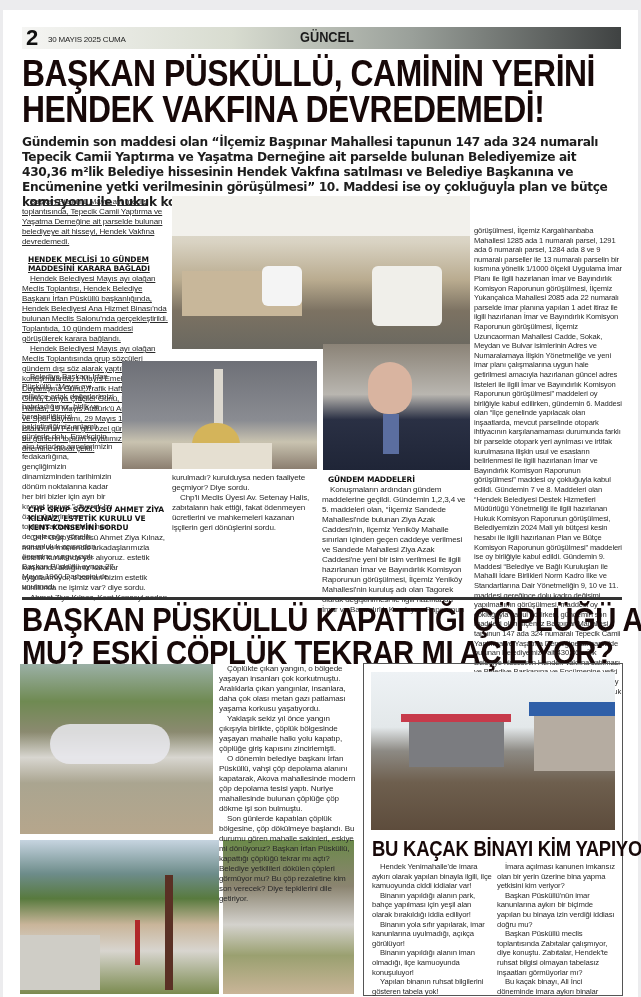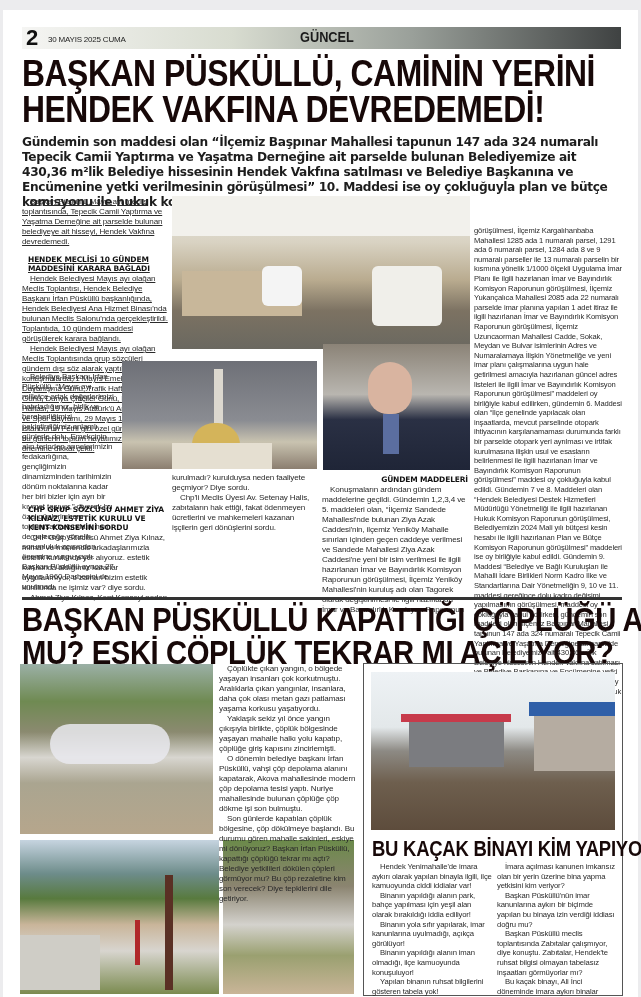--- a/index.html
+++ b/index.html
@@ -67,21 +67,21 @@
   <div style="position:absolute;left:70px;top:62px;width:48px;height:22px;background:#d4b45a;border-radius:24px 24px 0 0;"></div>
   <div style="position:absolute;left:50px;top:82px;width:100px;height:26px;background:#e5dfd1;"></div>
 </div>
 
 <div class="col" style="left:172px; top:473px; width:146px;">
   <p style="text-indent:0;">kurulmadı? kurulduysa neden faaliyete geçmiyor? Diye sordu.</p>
   <p>Chp'li Meclis Üyesi Av. Setenay Halis, zabıtaların hak ettiği, fakat ödenmeyen ücretlerini ve mahkemeleri kazanan işçilerin geri dönüşlerini sordu.</p>
 </div>
 
 <div class="col" style="left:322px; top:475px; width:146px;">
-  <div class="subhead" style="margin-top:0;text-align:right;">GÜNDEM MADDELERİ</div>
+  <div class="subhead" style="margin-top:0;">GÜNDEM MADDELERİ</div>
   <p>Konuşmaların ardından gündem maddelerine geçildi. Gündemin 1,2,3,4 ve 5. maddeleri olan, “İlçemiz Sandede Mahallesi'nde bulunan Ziya Azak Caddesi'nin, ilçemiz Yeniköy Mahalle sınırları içinden geçen caddeye verilmesi ve Sandede Mahallesi Ziya Azak Caddesi'ne yeni bir isim verilmesi ile ilgili hazırlanan İmar ve Bayındırlık Komisyon Raporunun görüşülmesi, İlçemiz Yeniköy Mahallesi'nin kuruluş adı olan Tagorek olarak değiştirilmesi ile ilgili hazırlanan İmar ve Bayındırlık Komisyon Raporunun</p>
 </div>
 
 <div class="col" style="left:474px; top:196px; width:148px; font-size:7.6px; line-height:9.6px;margin-top:30px;">
   <p style="text-indent:0;">görüşülmesi, İlçemiz Kargalıhanbaba Mahallesi 1285 ada 1 numaralı parsel, 1291 ada 6 numaralı parsel, 1284 ada 8 ve 9 numaralı parseller ile 13 numaralı parselin bir kısmına yönelik 1/1000 ölçekli Uygulama İmar Planı ile ilgili hazırlanan İmar ve Bayındırlık Komisyon Raporunun görüşülmesi, İlçemiz Yukançalıca Mahallesi 2085 ada 22 numaralı parselde imar planına yapılan 1 adet itiraz ile ilgili hazırlanan İmar ve Bayındırlık Komisyon Raporunun görüşülmesi, İlçemiz Uzuncaorman Mahallesi Cadde, Sokak, Meydan ve Bulvar isimlerinin Adres ve Numaralamaya İlişkin Yönetmeliğe ve yeni imar planı çalışmalarına uygun hale getirilmesi amacıyla hazırlanan güncel adres listeleri ile ilgili İmar ve Bayındırlık Komisyon Raporunun görüşülmesi” maddeleri oy birliğiyle kabul edilirken, gündemin 6. Maddesi olan “İlçe genelinde yapılacak olan inşaatlarda, mevcut parselinde otopark ihtiyacının karşılanamaması durumunda farklı bir parselde otopark yeri ayrılması ve irtifak kurulmasına ilişkin usul ve esasların belirlenmesi ile ilgili hazırlanan İmar ve Bayındırlık Komisyon Raporunun görüşülmesi” maddesi oy çokluğuyla kabul edildi. Gündemin 7 ve 8. Maddeleri olan “Hendek Belediyesi Destek Hizmetleri Müdürlüğü Yönetmeliği ile ilgili hazırlanan Hukuk Komisyon Raporunun görüşülmesi, Belediyemizin 2024 Mali yılı bütçesi kesin hesabı ile ilgili hazırlanan Plan ve Bütçe Komisyon Raporunun görüşülmesi” maddeleri ise oy birliğiyle kabul edildi. Gündemin 9. Maddesi “Belediye ve Bağlı Kuruluşları ile Mahalli İdare Birlikleri Norm Kadro İlke ve Standartlarına Dair Yönetmeliğin 9, 10 ve 11. maddesi gereğince dolu kadro değişimi yapılmasının görüşülmesi, maddesi oy çokluğuyla kabul edilirken, gündemin son maddesi olan “İlçemiz Başpınar Mahallesi tapunun 147 ada 324 numaralı Tepecik Camii Yaptırma ve Yaşatma Derneğine ait parselde bulunan Belediyemize ait 430,36 m²lik Belediye hissesinin Hendek Vakfına satılması ve Belediye Başkanına ve Encümenine yetki verilmesinin görüşülmesi” 10. Maddesi ise oy çokluğuyla plan ve bütçe komisyonu ile hukuk komisyonuna havale edildi.</p>
 </div>
 
 <div class="divider"></div>
 
 <div class="headline h2">

